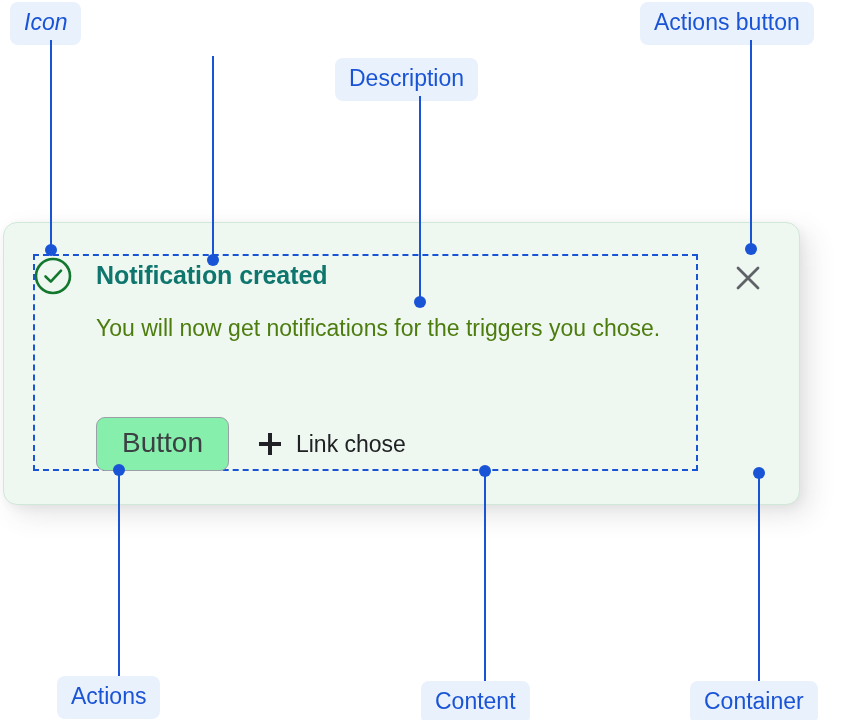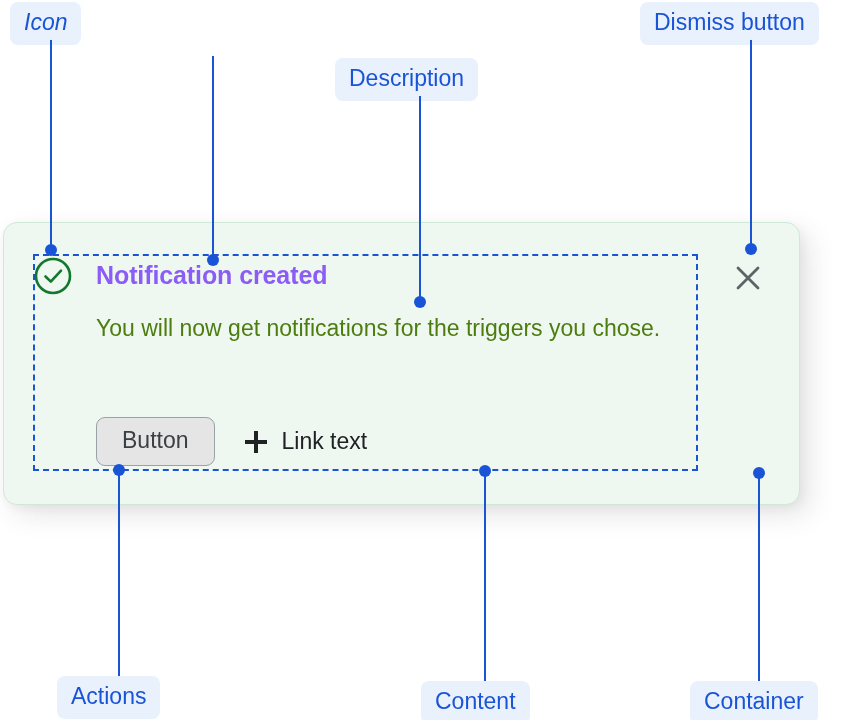--- a/index.html
+++ b/index.html
@@ -76,21 +76,21 @@
     width: 40px;
     height: 40px;
   }
 
   .notif-title {
     position: absolute;
     left: 96px;
     top: 261px;
     font-size: 25px;
     font-weight: bold;
-    color: #8b5cf6;
+    color: #0f766e;
     letter-spacing: -0.1px;
   }
 
   .notif-desc {
     position: absolute;
     left: 96px;
     top: 308px;
     width: 600px;
     font-size: 23px;
     line-height: 40px;
@@ -100,25 +100,25 @@
   .actions-row {
     position: absolute;
     left: 96px;
     top: 417px;
     display: flex;
     align-items: center;
     gap: 0px;
   }
   .action-button {
     font-family: "Liberation Sans", sans-serif;
-    background: #e5e5e5;
+    background: #86efac;
     border: 1.5px solid #9aa0a6;
     border-radius: 9px;
     color: #3c4043;
-    font-size: 23px;
+    font-size: 28px;
     padding: 11px 25px 13px 25px;
     cursor: pointer;
     line-height: 1;
   }
   .action-link {
     display: flex;
     align-items: center;
     gap: 15px;
     margin-left: 30px;
     color: #202124;
@@ -173,42 +173,42 @@
   </span>
 
   <div class="notif-title">Notification created</div>
 
   <div class="notif-desc">You will now get notifications for the triggers you chose.</div>
 
   <div class="actions-row">
     <button class="action-button">Button</button>
     <span class="action-link">
       <span class="plus-icon"></span>
-      <span>Link text</span>
+      <span>Link chose</span>
     </span>
   </div>
 
   <button class="dismiss-btn">
     <svg width="34" height="34" viewBox="0 0 34 34" aria-hidden="true">
       <path d="M7 7 L27 27 M27 7 L7 27" stroke="#5f6368" stroke-width="2.8" stroke-linecap="round"></path>
     </svg>
   </button>
 
   <div class="anno-pill" style="left:10px; top:2px;font-style:italic;">Icon</div>
   <div class="anno-line" style="left:50px; top:40px; height:210px;"></div>
   <div class="anno-dot" style="left:45px; top:244px;"></div>
 
   <div class="anno-line" style="left:212px; top:56px; height:204px;"></div>
   <div class="anno-dot" style="left:207px; top:254px;"></div>
 
   <div class="anno-pill" style="left:335px; top:58px;">Description</div>
   <div class="anno-line" style="left:419px; top:96px; height:206px;"></div>
   <div class="anno-dot" style="left:414px; top:296px;"></div>
 
-  <div class="anno-pill" style="left:640px; top:2px;">Dismiss button</div>
+  <div class="anno-pill" style="left:640px; top:2px;">Actions button</div>
   <div class="anno-line" style="left:750px; top:40px; height:210px;"></div>
   <div class="anno-dot" style="left:745px; top:243px;"></div>
 
   <div class="anno-pill" style="left:57px; top:676px;">Actions</div>
   <div class="anno-line" style="left:118px; top:470px; height:206px;"></div>
   <div class="anno-dot" style="left:113px; top:464px;"></div>
 
   <div class="anno-pill" style="left:421px; top:681px;">Content</div>
   <div class="anno-line" style="left:484px; top:470px; height:211px;"></div>
   <div class="anno-dot" style="left:479px; top:465px;"></div>

